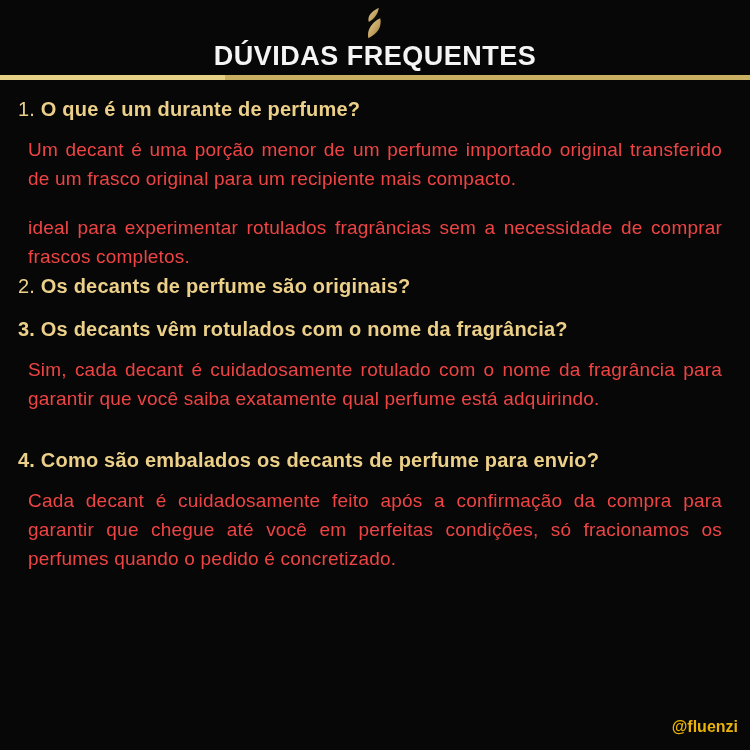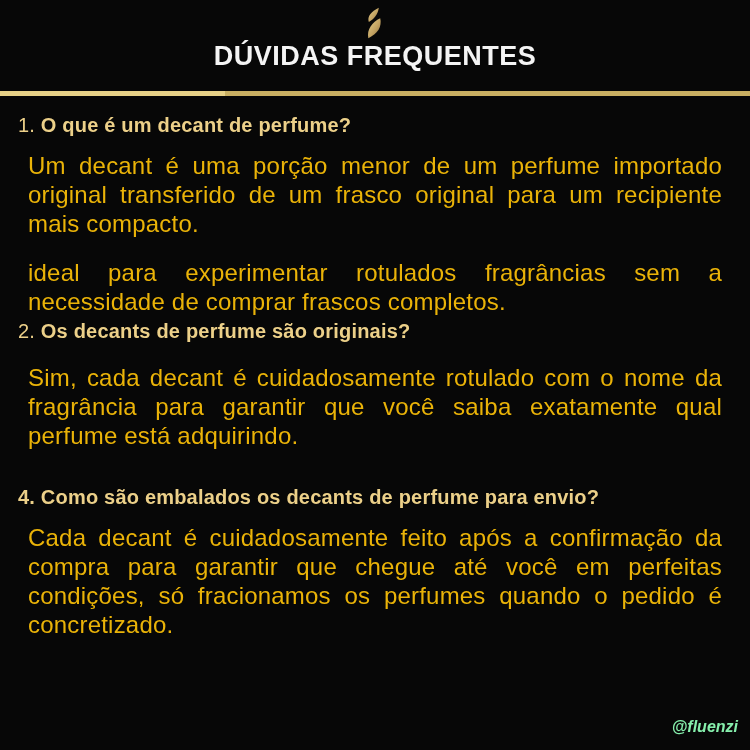--- a/index.html
+++ b/index.html
@@ -7,21 +7,21 @@
     width: 750px; height: 750px;
     background: #070707;
     font-family: "Liberation Sans", sans-serif;
     position: relative;
     overflow: hidden;
   }
   
   .header { text-align: center; padding-top: 6px; }
   .logo-wrap { height: 34px; line-height: 0; }
   .title {
-    margin: 1px 0 19px;
+    margin: 1px 0 3px;
     color: #f4f4f4;
     font-size: 27px;
     font-weight: 700;
     letter-spacing: 0.5px;
   }
   .divider {
     height: 5px;
     background: linear-gradient(to right, #e7d187 0 30%, #c9af62 30% 100%);
   }
   
@@ -35,34 +35,33 @@
     margin: 0 0 14px;
     color: #ecd089;
     font-size: 20px;
     font-weight: 700;
     letter-spacing: 0.2px;
   }
   
   .faq-item:nth-child(-n+2) .faq-num { font-weight: 400; }
   .faq-a {
     margin: 0 0 20px 10px;
-    color: #eab308;
-    font-size: 24px;
+    color: #ef4444;
+    font-size: 19px;
     line-height: 29px;
     text-align: justify;
     letter-spacing: 0.2px;
   }
   
   .watermark {
     position: absolute;
     right: 12px; bottom: 14px;
-    color: #86efac;
+    color: #eab308;
     font-size: 16px;
     font-weight: 700;
-    font-style: italic;
   }
 </style>
 </head>
 <body>
 
 <header class="header">
   <div class="logo-wrap">
     <svg width="38" height="34" viewBox="0 0 40 34" aria-hidden="true">
       <defs>
         <linearGradient id="goldgrad" x1="0" y1="0" x2="1" y2="1">
@@ -74,28 +73,29 @@
       <path d="M24 1 C 16 5, 11.5 10, 13.5 16 C 19 13, 23 8, 24 1 Z" fill="url(#goldgrad)"></path>
       <path d="M13 33 C 23 28, 27.5 21, 25.5 12 C 17 16, 11 24, 13 33 Z" fill="url(#goldgrad)"></path>
     </svg>
   </div>
   <h1 class="title">DÚVIDAS FREQUENTES</h1>
   <div class="divider"></div>
 </header>
 
 <main class="content" id="faq-list">
     <article class="faq-item">
-      <h2 class="faq-q"><span class="faq-num">1.</span> <span class="faq-qtext">O que é um decant de perfume?</span></h2>
+      <h2 class="faq-q"><span class="faq-num">1.</span> <span class="faq-qtext">O que é um durante de perfume?</span></h2>
       <p class="faq-a">Um decant é uma porção menor de um perfume importado original transferido de um frasco original para um recipiente mais compacto.</p>
       <p class="faq-a">ideal para experimentar rotulados fragrâncias sem a necessidade de comprar frascos completos.</p>
     </article>
     <article class="faq-item">
       <h2 class="faq-q"><span class="faq-num">2.</span> <span class="faq-qtext">Os decants de perfume são originais?</span></h2>
     </article>
     <article class="faq-item">
+      <h2 class="faq-q"><span class="faq-num">3.</span> <span class="faq-qtext">Os decants vêm rotulados com o nome da fragrância?</span></h2>
       <p class="faq-a">Sim, cada decant é cuidadosamente rotulado com o nome da fragrância para garantir que você saiba exatamente qual perfume está adquirindo.</p>
     </article>
     <article class="faq-item">
       <h2 class="faq-q"><span class="faq-num">4.</span> <span class="faq-qtext">Como são embalados os decants de perfume para envio?</span></h2>
       <p class="faq-a">Cada decant é cuidadosamente feito após a confirmação da compra para garantir que chegue até você em perfeitas condições, só fracionamos os perfumes quando o pedido é concretizado.</p>
     </article>
   </main>
 
 <div class="watermark">@fluenzi</div>
 

